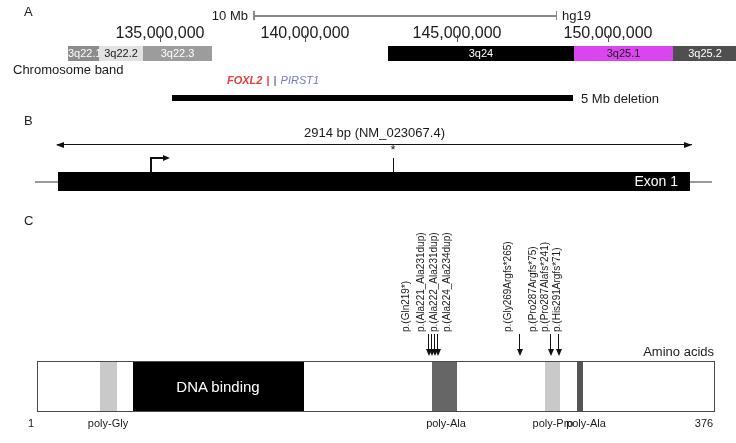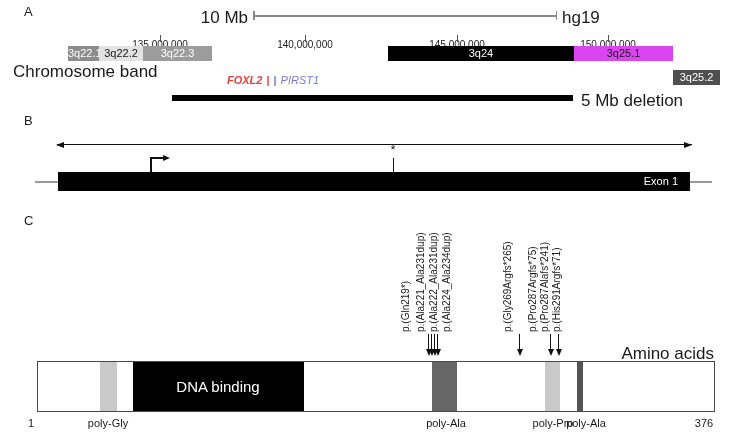--- a/index.html
+++ b/index.html
@@ -2,37 +2,37 @@
 <html><head>
 <meta charset="utf-8">
 <style>
   html,body{margin:0;padding:0;background:#ffffff;}
   #figure{
     position:relative;width:736px;height:443px;background:#fff;
     font-family:"Liberation Sans",sans-serif;color:#1a1a1a;overflow:hidden;
   }
   .abs{position:absolute;}
   .panel-letter{font-size:13px;color:#222;}
-  .small{font-size:17px;white-space:nowrap;}
+  .small{font-size:13px;white-space:nowrap;}
   
   #scale-line{top:15px;height:1.5px;background:#8a8a8a;}
   .scale-endtick{top:11px;width:1.5px;height:9px;background:#8a8a8a;}
-  .coord-label{top:39px;font-size:10px;white-space:nowrap;transform:translateX(-50%);}
+  .coord-label{top:24px;font-size:16px;white-space:nowrap;transform:translateX(-50%);}
   .coord-tick{top:35px;width:1px;height:7px;background:#555;}
   #band-bar{left:68px;top:46px;width:649px;height:15px;}
   .band{position:absolute;top:0;height:15px;font-size:11px;line-height:15px;
         text-align:center;white-space:nowrap;overflow:hidden;}
   #gene-row{left:227px;top:74px;display:flex;align-items:center;gap:4px;
             font-size:11px;font-style:italic;white-space:nowrap;}
   #deletion-bar{top:95px;height:6px;background:#000;}
   
   #b-arrow-line{left:57px;top:144px;width:635px;height:1.2px;background:#111;}
   .tri{width:0;height:0;}
   #exon-bar{left:58px;top:172px;width:632px;height:19px;background:#000;
-            color:#fff;font-size:11px;line-height:19px;text-align:right;
+            color:#fff;font-size:14px;line-height:19px;text-align:right;
             padding-right:12px;box-sizing:border-box;}
   .flank{top:181px;height:2px;background:#9a9a9a;}
   
   .mut-label{font-size:10px;line-height:12px;white-space:nowrap;
              transform:rotate(-90deg);transform-origin:left bottom;top:320px;}
   .mut-line{top:334px;width:1.2px;height:16px;background:#111;}
   .mut-head{top:349px;border-left:3px solid transparent;border-right:3px solid transparent;
             border-top:7px solid #111;}
   #protein-bar{left:37px;top:361px;width:678px;height:51px;background:#fff;
                border:1.5px solid #4a4a4a;box-sizing:border-box;}
@@ -64,37 +64,38 @@
       <div class="abs coord-label" style="left: 608px;">150,000,000</div>
       <div class="abs coord-tick" style="left: 608px;"></div>
     </div>
 
   <div id="band-bar" class="abs">
       <div class="band" style="left: 0px; width: 31px; background: rgb(140, 140, 140); color: rgb(255, 255, 255);">3q22.1</div>
       <div class="band" style="left: 31px; width: 44px; background: rgb(226, 226, 226); color: rgb(26, 26, 26);">3q22.2</div>
       <div class="band" style="left: 75px; width: 69px; background: rgb(156, 156, 156); color: rgb(255, 255, 255);">3q22.3</div>
       <div class="band" style="left: 320px; width: 186px; background: rgb(0, 0, 0); color: rgb(255, 255, 255);">3q24</div>
       <div class="band" style="left: 506px; width: 99px; background: #d946ef; color: rgb(26, 26, 26);">3q25.1</div>
-      <div class="band" style="left: 605px; width: 47px; background: rgb(79, 79, 79); color: rgb(255, 255, 255); margin-top: 24px;">3q25.2</div>
+      <div class="band" style="left: 605px; width: 64px; background: rgb(79, 79, 79); color: rgb(255, 255, 255);">3q25.2</div>
     </div>
 
   <div class="abs small" style="left:13px;top:62px;">Chromosome band</div>
 
   <div id="gene-row" class="abs">
     <span style="font-weight: bold; color: rgb(232, 64, 58);">FOXL2</span>
     <span style="font-style: normal; font-weight: bold; color: rgb(232, 64, 58);">|</span>
     <span style="font-style: normal; font-weight: bold; color: rgb(117, 119, 212);">|</span>
     <span style="color: rgb(117, 119, 212);">PIRST1</span>
   </div>
 
   <div id="deletion-bar" class="abs" style="left: 172px; width: 401px;"></div>
   <div class="abs small" id="deletion-label" style="top: 91px; left: 581px;">5 Mb deletion</div>
 
   <div class="abs panel-letter" style="left:24px;top:113px;">B</div>
 
+  <div class="abs small" style="left:57px;top:125px;width:635px;text-align:center;">2914 bp (NM_023067.4)</div>
 
   <div id="b-arrow-line" class="abs"></div>
   <div class="abs tri" style="left:56px;top:141.5px;border-top:3.5px solid transparent;border-bottom:3.5px solid transparent;border-right:8px solid #111;"></div>
   <div class="abs tri" style="left:684px;top:141.5px;border-top:3.5px solid transparent;border-bottom:3.5px solid transparent;border-left:8px solid #111;"></div>
 
   <div class="abs" style="left:150px;top:157px;width:1.5px;height:16px;background:#111;"></div>
   <div class="abs" style="left:150px;top:157px;width:14px;height:1.5px;background:#111;"></div>
   <div class="abs tri" style="left:163px;top:154.5px;border-top:3.5px solid transparent;border-bottom:3.5px solid transparent;border-left:7px solid #111;"></div>
 
   <div class="abs" style="left:393px;top:142px;font-size:13px;transform:translateX(-50%);">*</div>

